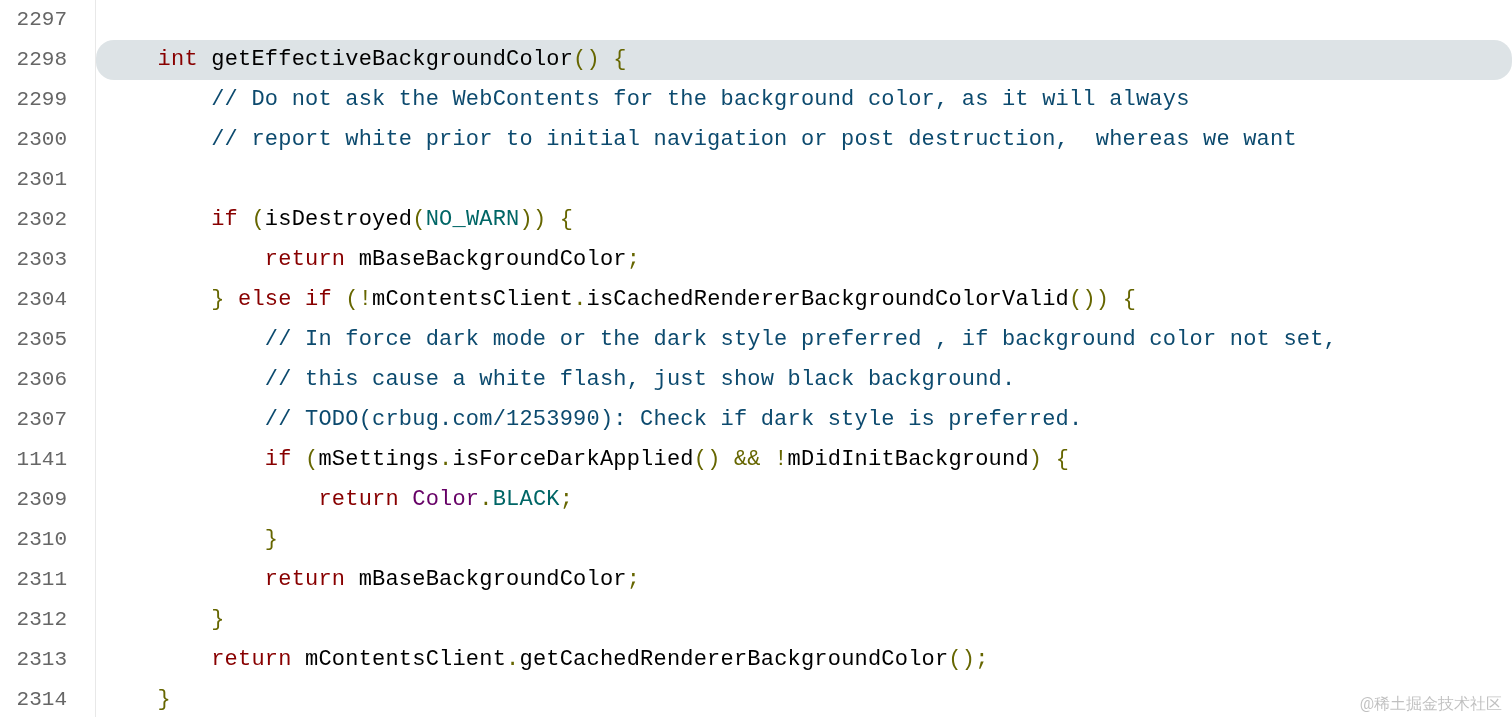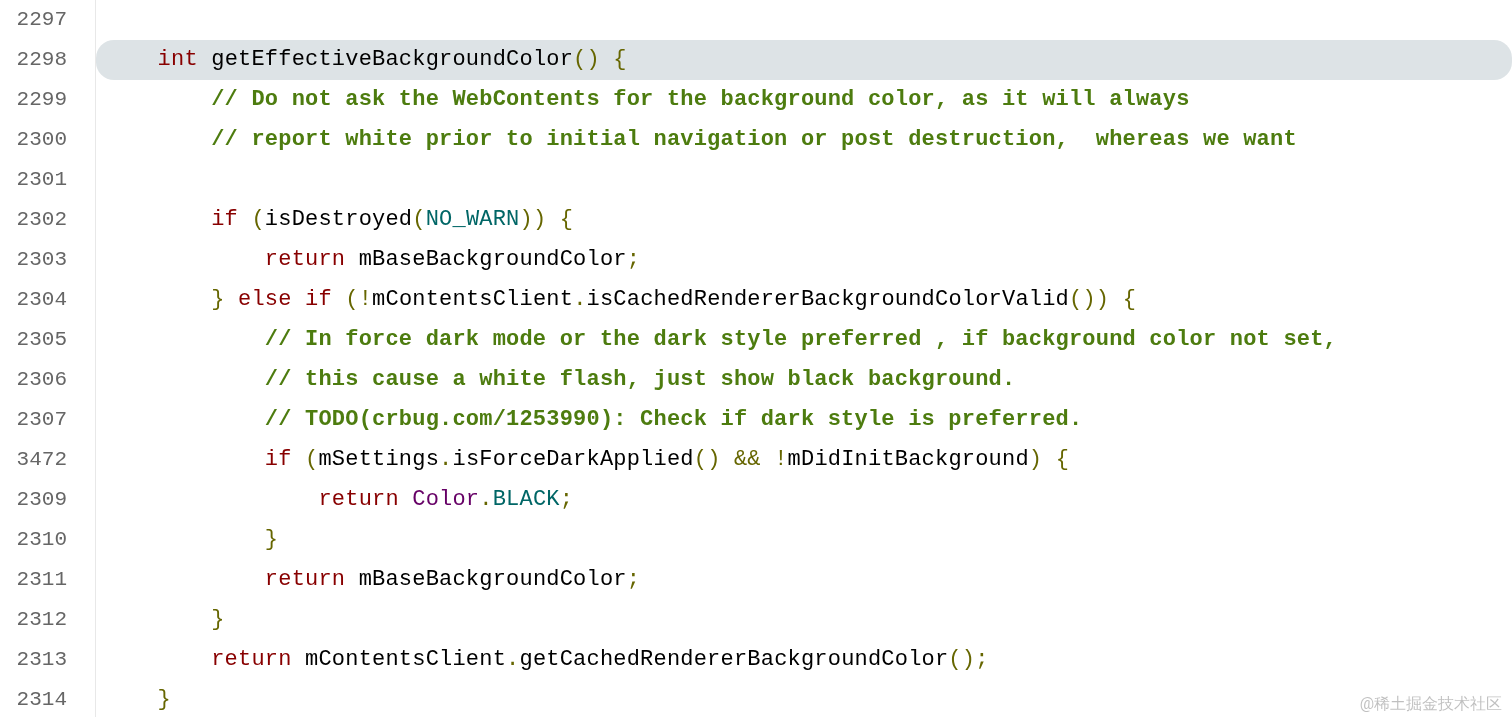--- a/index.html
+++ b/index.html
@@ -43,21 +43,21 @@
     letter-spacing: 0.2px;
     border-radius: 18px;
   }
   .code-row.highlighted .content {
     background: #dde3e6;
   }
   .tok-keyword { color: #880000; font-weight: 500; }
   .tok-punct   { color: #666600; }
   .tok-paren   { color: #666600; }
   .tok-brace   { color: #666600; }
-  .tok-comment { color: #4d7c0f; font-weight: bold; }
+  .tok-comment { color: #0c4a6e; }
   .tok-ident   { color: #000000; }
   .tok-const   { color: #006666; }
   .tok-class   { color: #660066; }
   .tok-dot     { color: #666600; }
   .tok-not     { color: #666600; }
   .tok-semi    { color: #666600; }
 
   .watermark {
     position: absolute;
     right: 10px;
@@ -110,21 +110,21 @@
     </div>
     <div class="code-row">
       <div class="gutter">2306</div>
       <div class="content"><span>            </span><span class="tok-comment">// this cause a white flash, just show black background.</span></div>
     </div>
     <div class="code-row">
       <div class="gutter">2307</div>
       <div class="content"><span>            </span><span class="tok-comment">// TODO(crbug.com/1253990): Check if dark style is preferred.</span></div>
     </div>
     <div class="code-row">
-      <div class="gutter">3472</div>
+      <div class="gutter">1141</div>
       <div class="content"><span>            </span><span class="tok-keyword">if</span><span class="tok-ident"> </span><span class="tok-paren">(</span><span class="tok-ident">mSettings</span><span class="tok-dot">.</span><span class="tok-ident">isForceDarkApplied</span><span class="tok-paren">()</span><span class="tok-ident"> </span><span class="tok-punct">&amp;&amp;</span><span class="tok-ident"> </span><span class="tok-not">!</span><span class="tok-ident">mDidInitBackground</span><span class="tok-paren">)</span><span class="tok-ident"> </span><span class="tok-brace">{</span></div>
     </div>
     <div class="code-row">
       <div class="gutter">2309</div>
       <div class="content"><span>                </span><span class="tok-keyword">return</span><span class="tok-ident"> </span><span class="tok-class">Color</span><span class="tok-dot">.</span><span class="tok-const">BLACK</span><span class="tok-semi">;</span></div>
     </div>
     <div class="code-row">
       <div class="gutter">2310</div>
       <div class="content"><span>            </span><span class="tok-brace">}</span></div>
     </div>

